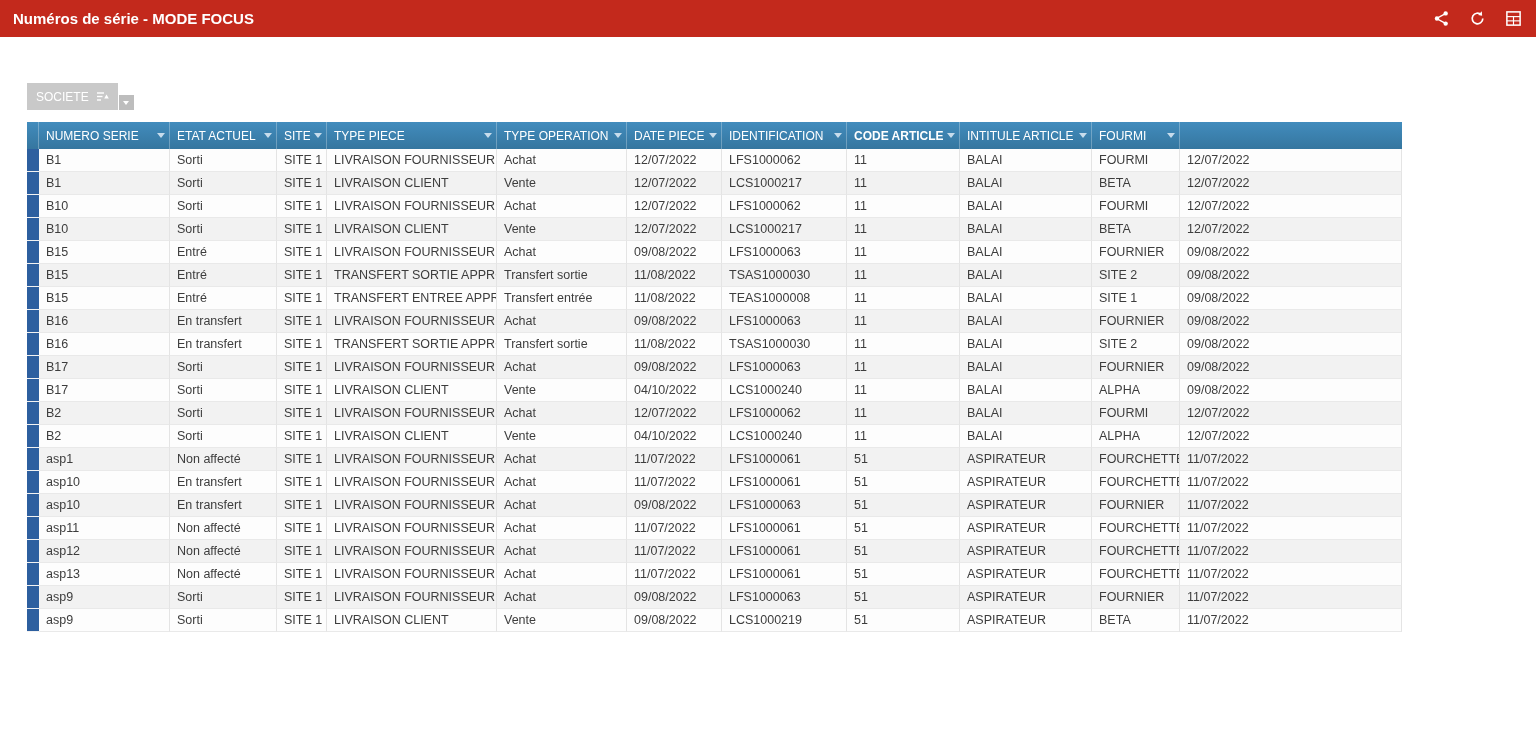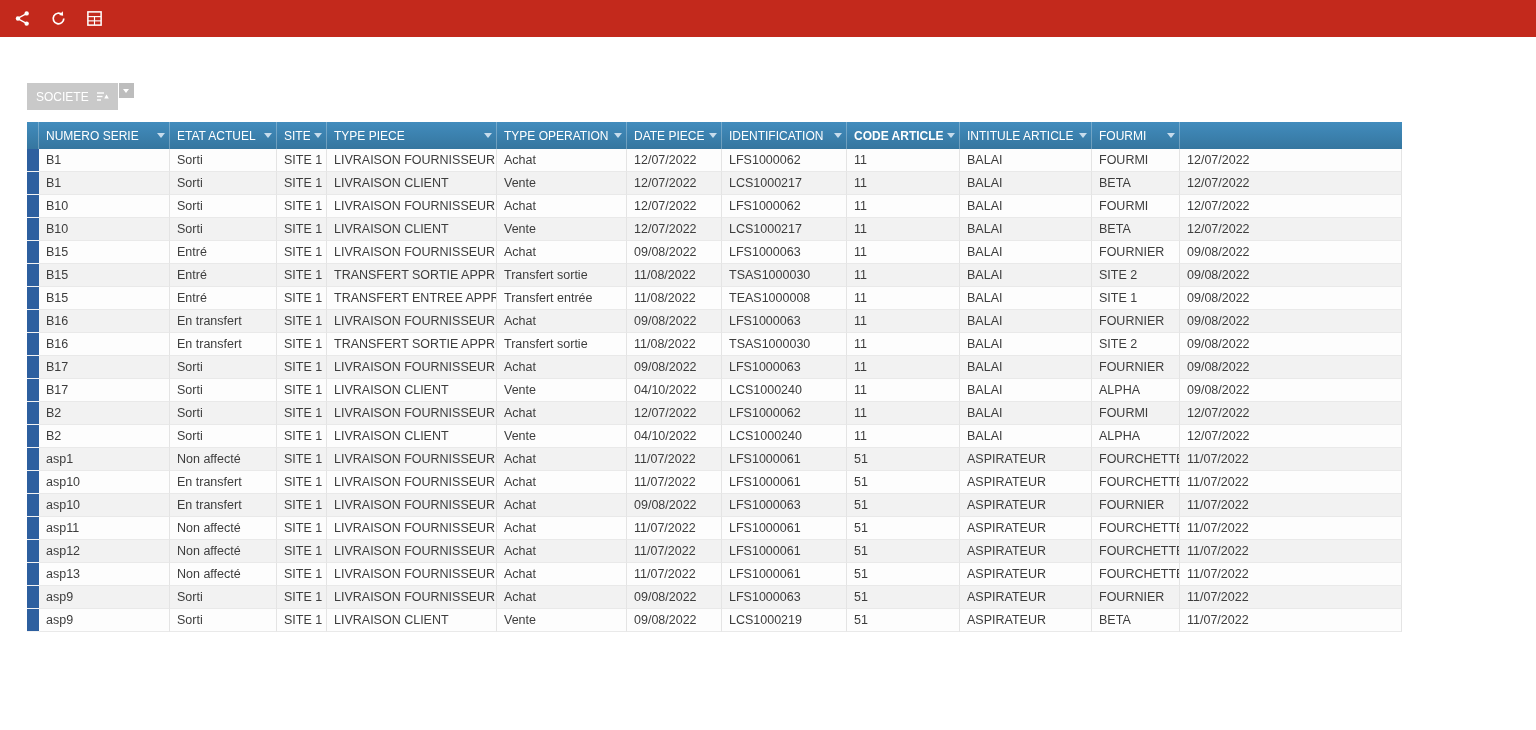--- a/index.html
+++ b/index.html
@@ -19,21 +19,21 @@
 
   
   .search-panel { height: 45px; border: 1px solid #d8d8d8; background: #fcfcfc; display: flex; align-items: center; padding: 0 7px; }
   .combo { width: 350px; height: 27px; border: 1px solid #c2c2c2; background: #ffffff; display: flex; align-items: center; }
   .combo input { flex: 1; height: 100%; border: none; outline: none; padding: 0 7px; font-size: 13px; font-family: inherit; background: transparent; }
   .combo-arrow-btn { width: 22px; height: 100%; display: flex; align-items: center; justify-content: center; cursor: pointer; }
   .arrow-down { width: 0; height: 0; border-left: 4px solid transparent; border-right: 4px solid transparent; border-top: 5px solid #7a7a7a; }
   .btn { height: 29px; margin-left: 6px; border: 1px solid #b5b5b5; border-radius: 2px; background: linear-gradient(#ffffff, #f1f1f1); padding: 0 11px; font-size: 13px; color: #333333; font-family: inherit; cursor: pointer; }
 
   
-  .chip-row { margin-top: 12px; display: flex; align-items: flex-start; }
+  .chip-row { margin-top: 12px; display: flex; align-items: flex-end; }
   .chip { height: 27px; background: #c9c9c9; color: #ffffff; display: inline-flex; align-items: center; gap: 7px; padding: 0 9px; font-size: 12px; cursor: pointer; }
   .chip-sort svg { width: 13px; height: 13px; display: block; }
   .chip-dd { width: 15px; height: 15px; background: #bdbdbd; display: flex; align-items: center; justify-content: center; cursor: pointer; margin-left: 1px; }
   .chip-dd .arrow-down { border-top-color: #ffffff; border-left-width: 3px; border-right-width: 3px; border-top-width: 4px; }
 
   
   .grid { margin-top: 12px; width: 1375px; }
   .grid-header { display: flex; height: 27px; background: linear-gradient(#428cbd, #35769f); }
   .h-marker { width: 12px; border-right: 1px solid rgba(255,255,255,.28); }
   .hcell { position: relative; display: flex; align-items: center; padding: 0 16px 0 7px; color: #ffffff; font-size: 12px; border-right: 1px solid rgba(255,255,255,.28); white-space: nowrap; overflow: hidden; cursor: pointer; }
@@ -46,20 +46,21 @@
 
   .grow { display: flex; height: 23px; cursor: default; }
   .marker { width: 12px; background: #2d5f9f; border-bottom: 1px solid #f2f2f2; cursor: pointer; }
   .gcell { display: flex; align-items: center; padding: 0 4px 0 7px; border-right: 1px solid #e4e4e4; border-bottom: 1px solid #e9e9e9; color: #3d3d3d; font-size: 12.5px; white-space: nowrap; overflow: hidden; background: #fdfdfd; }
   .grow.alt .gcell { background: #f2f2f2; }
 </style>
 </head>
 <body>
 
 <div class="titlebar">
+  <div class="titlebar-title">Numéros de série - MODE FOCUS</div>
   <div class="tb-icons">
     <span class="tb-icon">
       <svg viewBox="0 0 18 18" xmlns="http://www.w3.org/2000/svg">
         <line x1="5.4" y1="8" x2="12.2" y2="4.3" stroke="#ffffff" stroke-width="1.4"></line>
         <line x1="5.4" y1="10" x2="12.2" y2="13.7" stroke="#ffffff" stroke-width="1.4"></line>
         <circle cx="13.4" cy="3.6" r="2.3" fill="#ffffff"></circle>
         <circle cx="4.2" cy="9" r="2.3" fill="#ffffff"></circle>
         <circle cx="13.4" cy="14.4" r="2.3" fill="#ffffff"></circle>
       </svg>
     </span>

